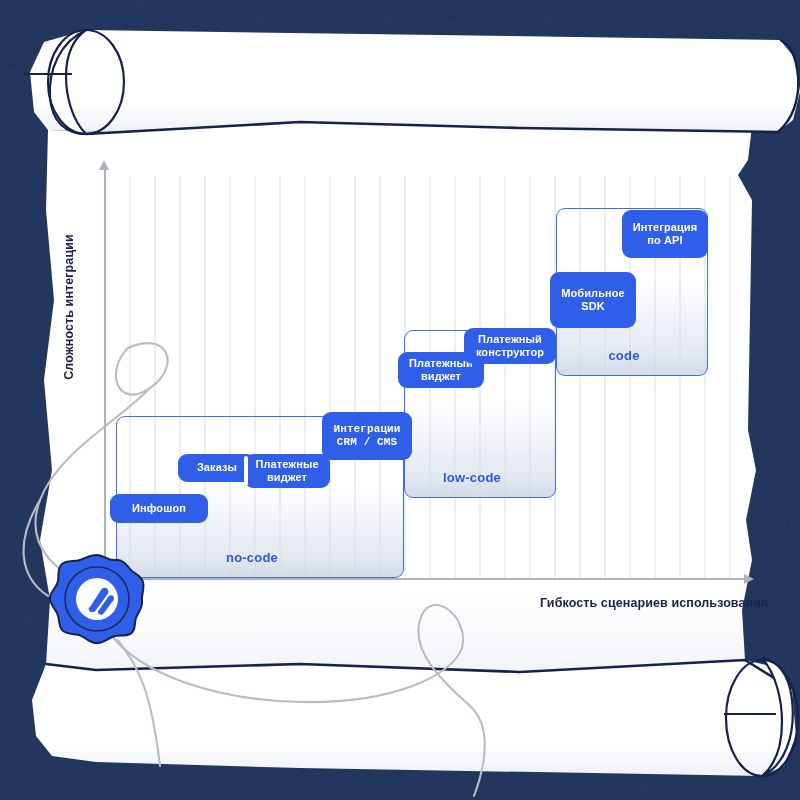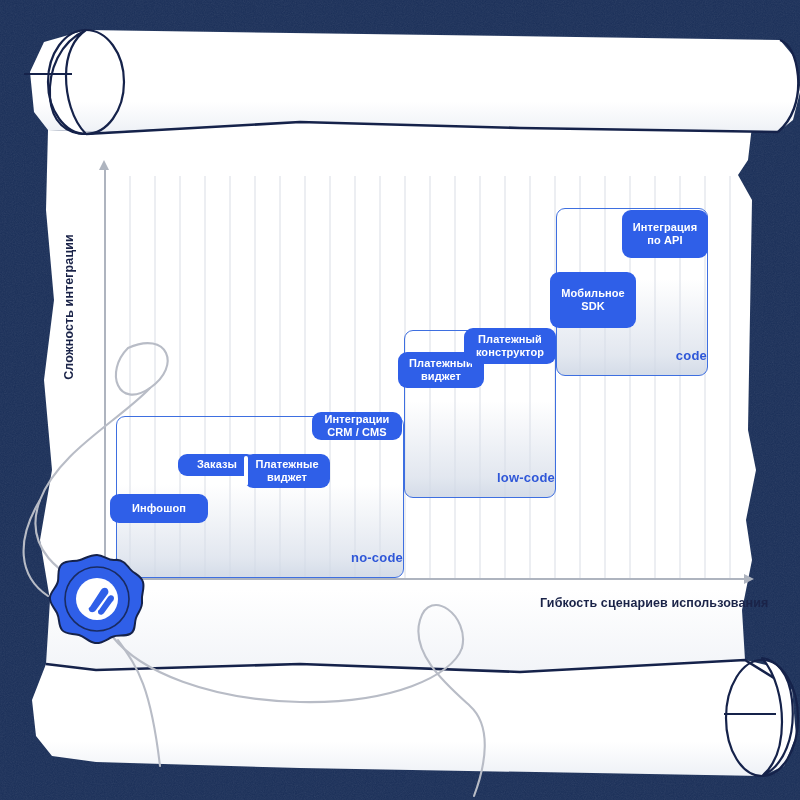--- a/index.html
+++ b/index.html
@@ -79,23 +79,23 @@
     border: 1.6px solid #3e6fe0;
     border-radius: 9px;
     background: linear-gradient(to bottom,
         rgba(255,255,255,0) 0%,
         rgba(255,255,255,0) 42%,
         rgba(214,221,233,.70) 88%,
         rgba(205,214,228,.85) 100%);
   }
   .group-label {
     position: absolute;
-    left: 0; right: 0;
+    left: 0; right: 16px;
     bottom: 12px;
-    text-align: right;
+    text-align: center;
     color: #2f57d8;
     font-size: 13px;
     font-weight: 700;
     letter-spacing: .2px;
   }
   #box-nocode  { left: 116px; top: 416px; width: 288px; height: 162px; }
   #box-lowcode { left: 404px; top: 330px; width: 152px; height: 168px; }
   #box-code    { left: 556px; top: 208px; width: 152px; height: 168px; }
 
   
@@ -108,31 +108,31 @@
     font-weight: 700;
     line-height: 1.22;
     display: flex;
     align-items: center;
     justify-content: center;
     text-align: center;
     padding: 8px 8px;
     letter-spacing: .1px;
   }
   #chip-infoshop    { left: 110px; top: 494px; width: 98px;  height: 29px; }
-  #chip-zakazy      { left: 178px; top: 454px; width: 78px;  height: 22px; }
+  #chip-zakazy      { left: 178px; top: 454px; width: 78px;  height: 28px; }
   #chip-paylinks    { left: 244px; top: 454px; width: 86px;  height: 34px; }
   #chip-divider {
     position: absolute;
     left: 244px; top: 456px;
     width: 3.5px; height: 30px;
     background: #ffffff;
     border-radius: 2px;
     z-index: 2;
   }
-  #chip-crmcms      { left: 312px; top: 412px; width: 90px;  height: 28px; }
+  #chip-crmcms      { left: 322px; top: 412px; width: 90px;  height: 48px; font-family: Liberation Mono, monospace; }
   #chip-paywidget   { left: 398px; top: 352px; width: 86px;  height: 36px; }
   #chip-payconstr   { left: 464px; top: 328px; width: 92px;  height: 36px; }
   #chip-mobilesdk   { left: 550px; top: 272px; width: 86px;  height: 56px; }
   #chip-api         { left: 622px; top: 210px; width: 86px;  height: 48px; }
 
   
   #seal { position: absolute; left: 46px; top: 552px; width: 102px; height: 94px; z-index: 6; }
 
   
   #ribbon-svg { position: absolute; inset: 0; z-index: 5; pointer-events: none; }

